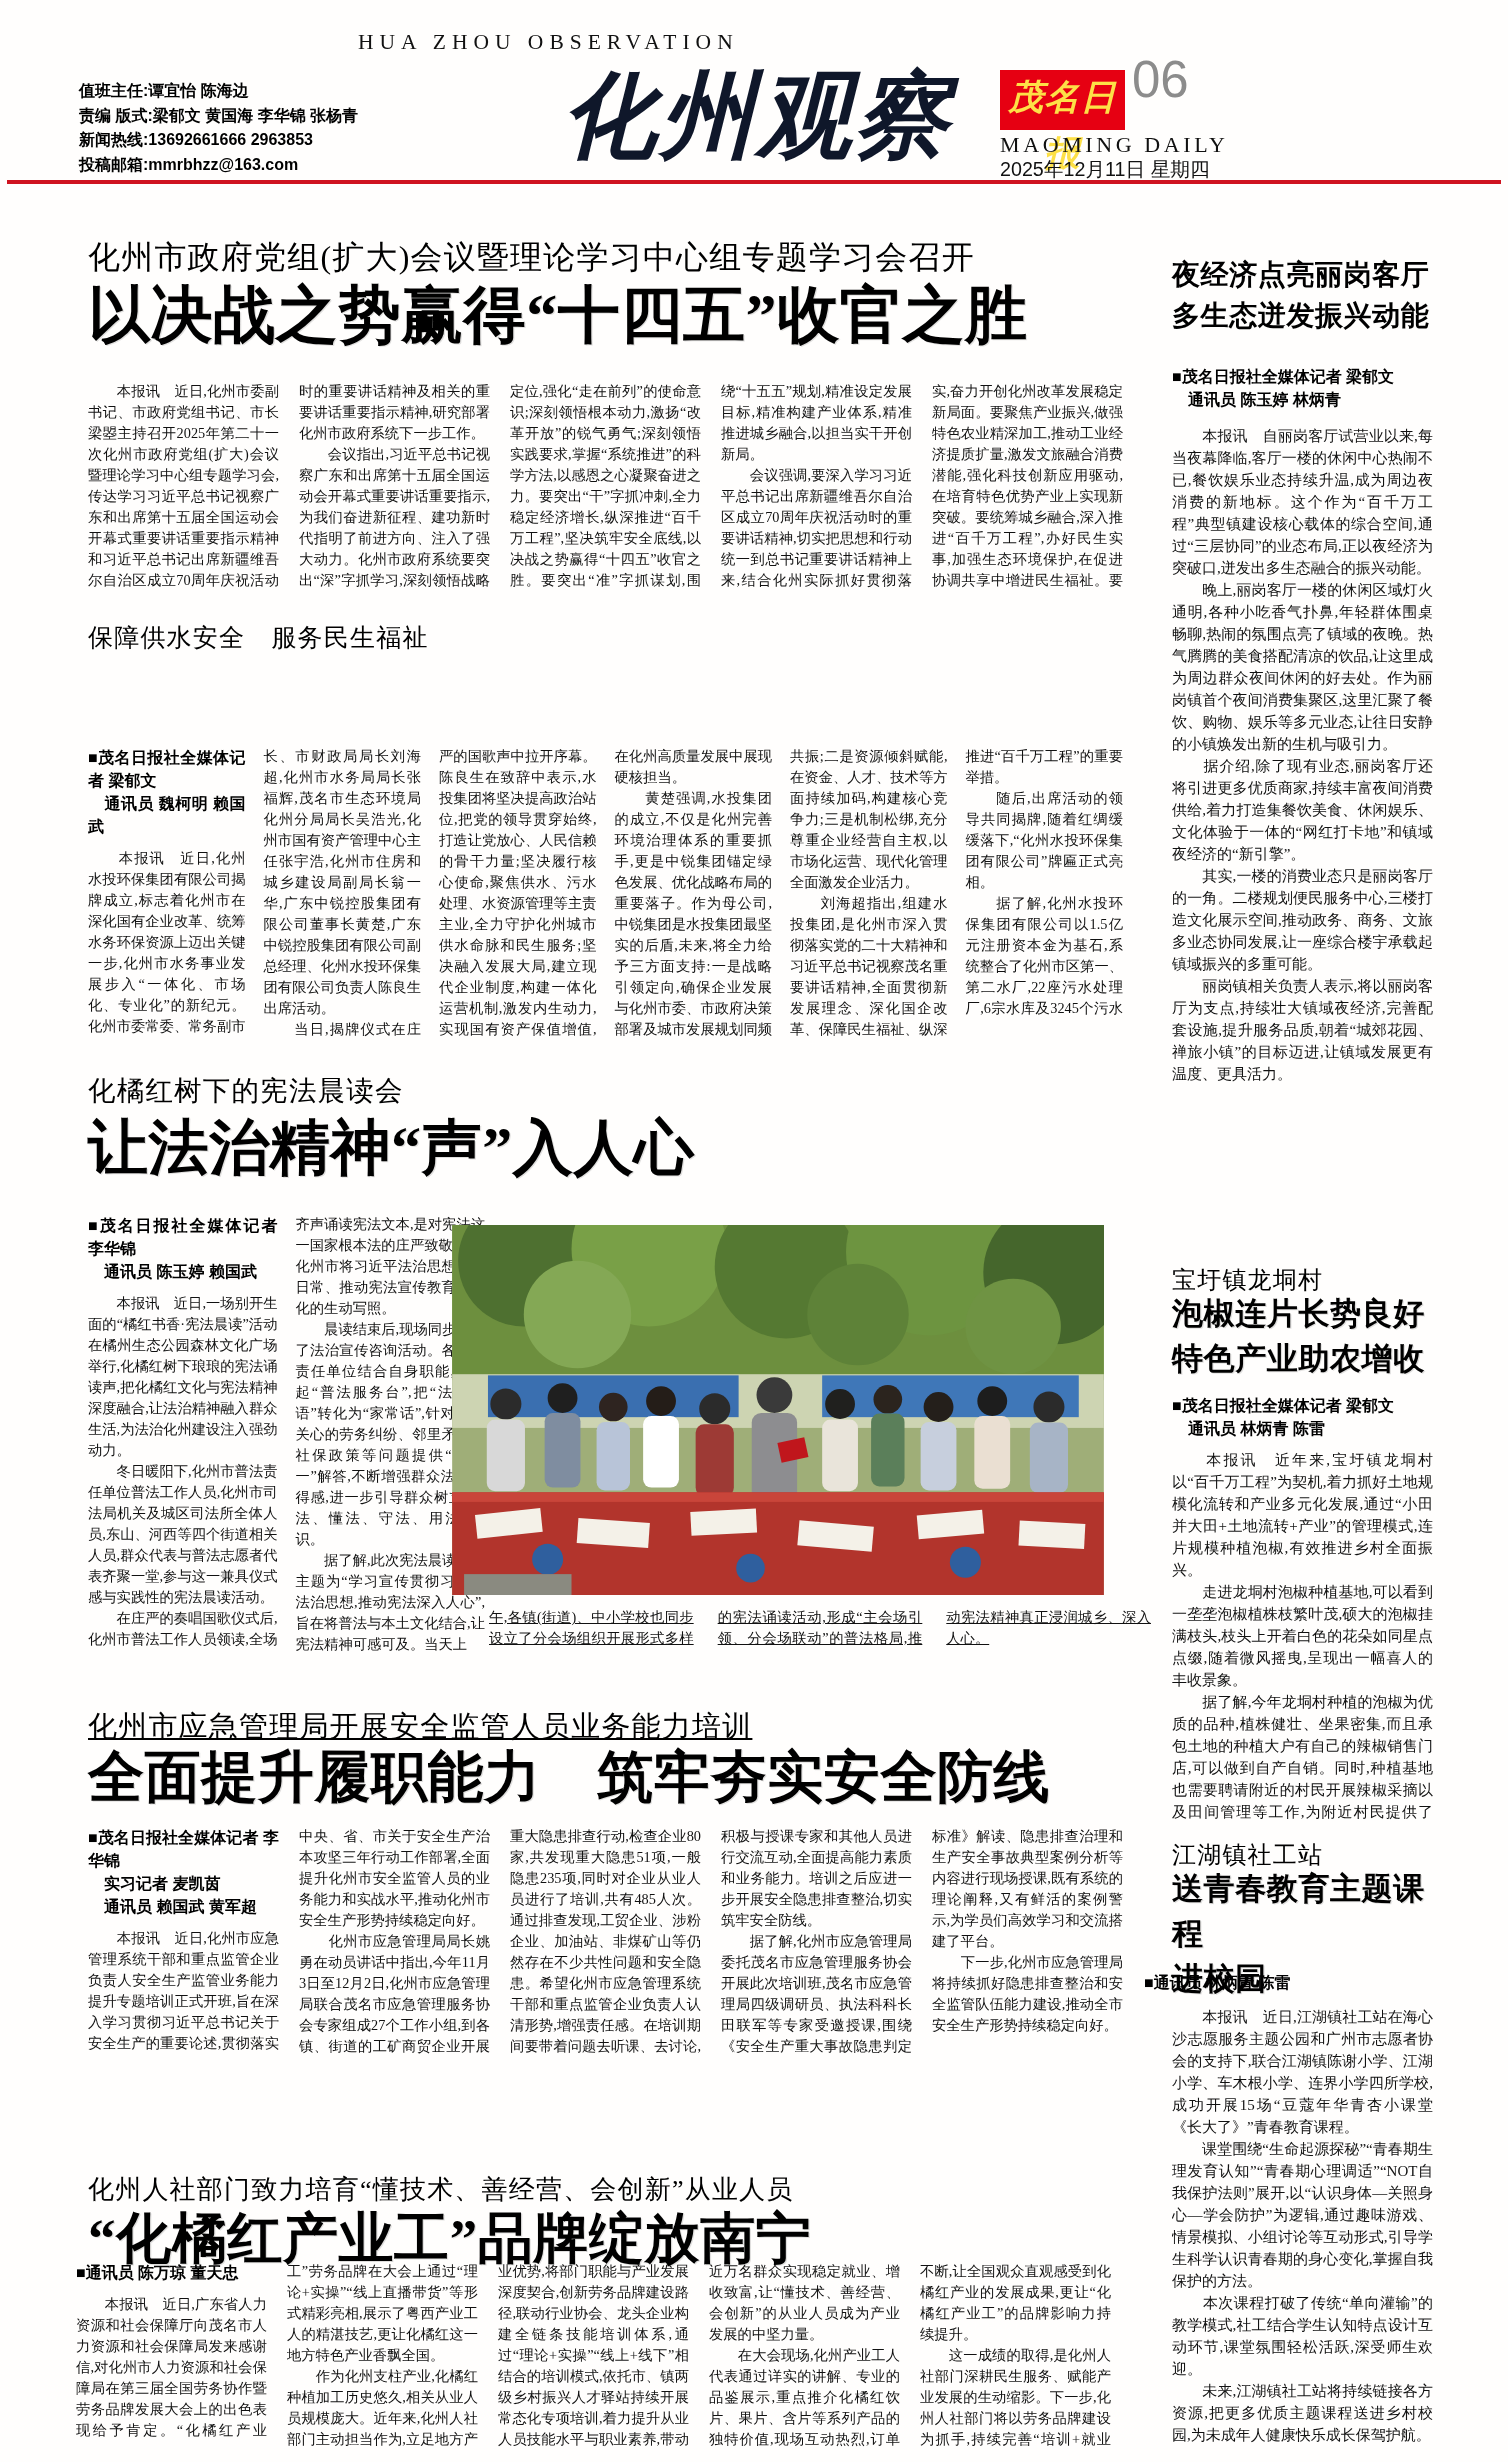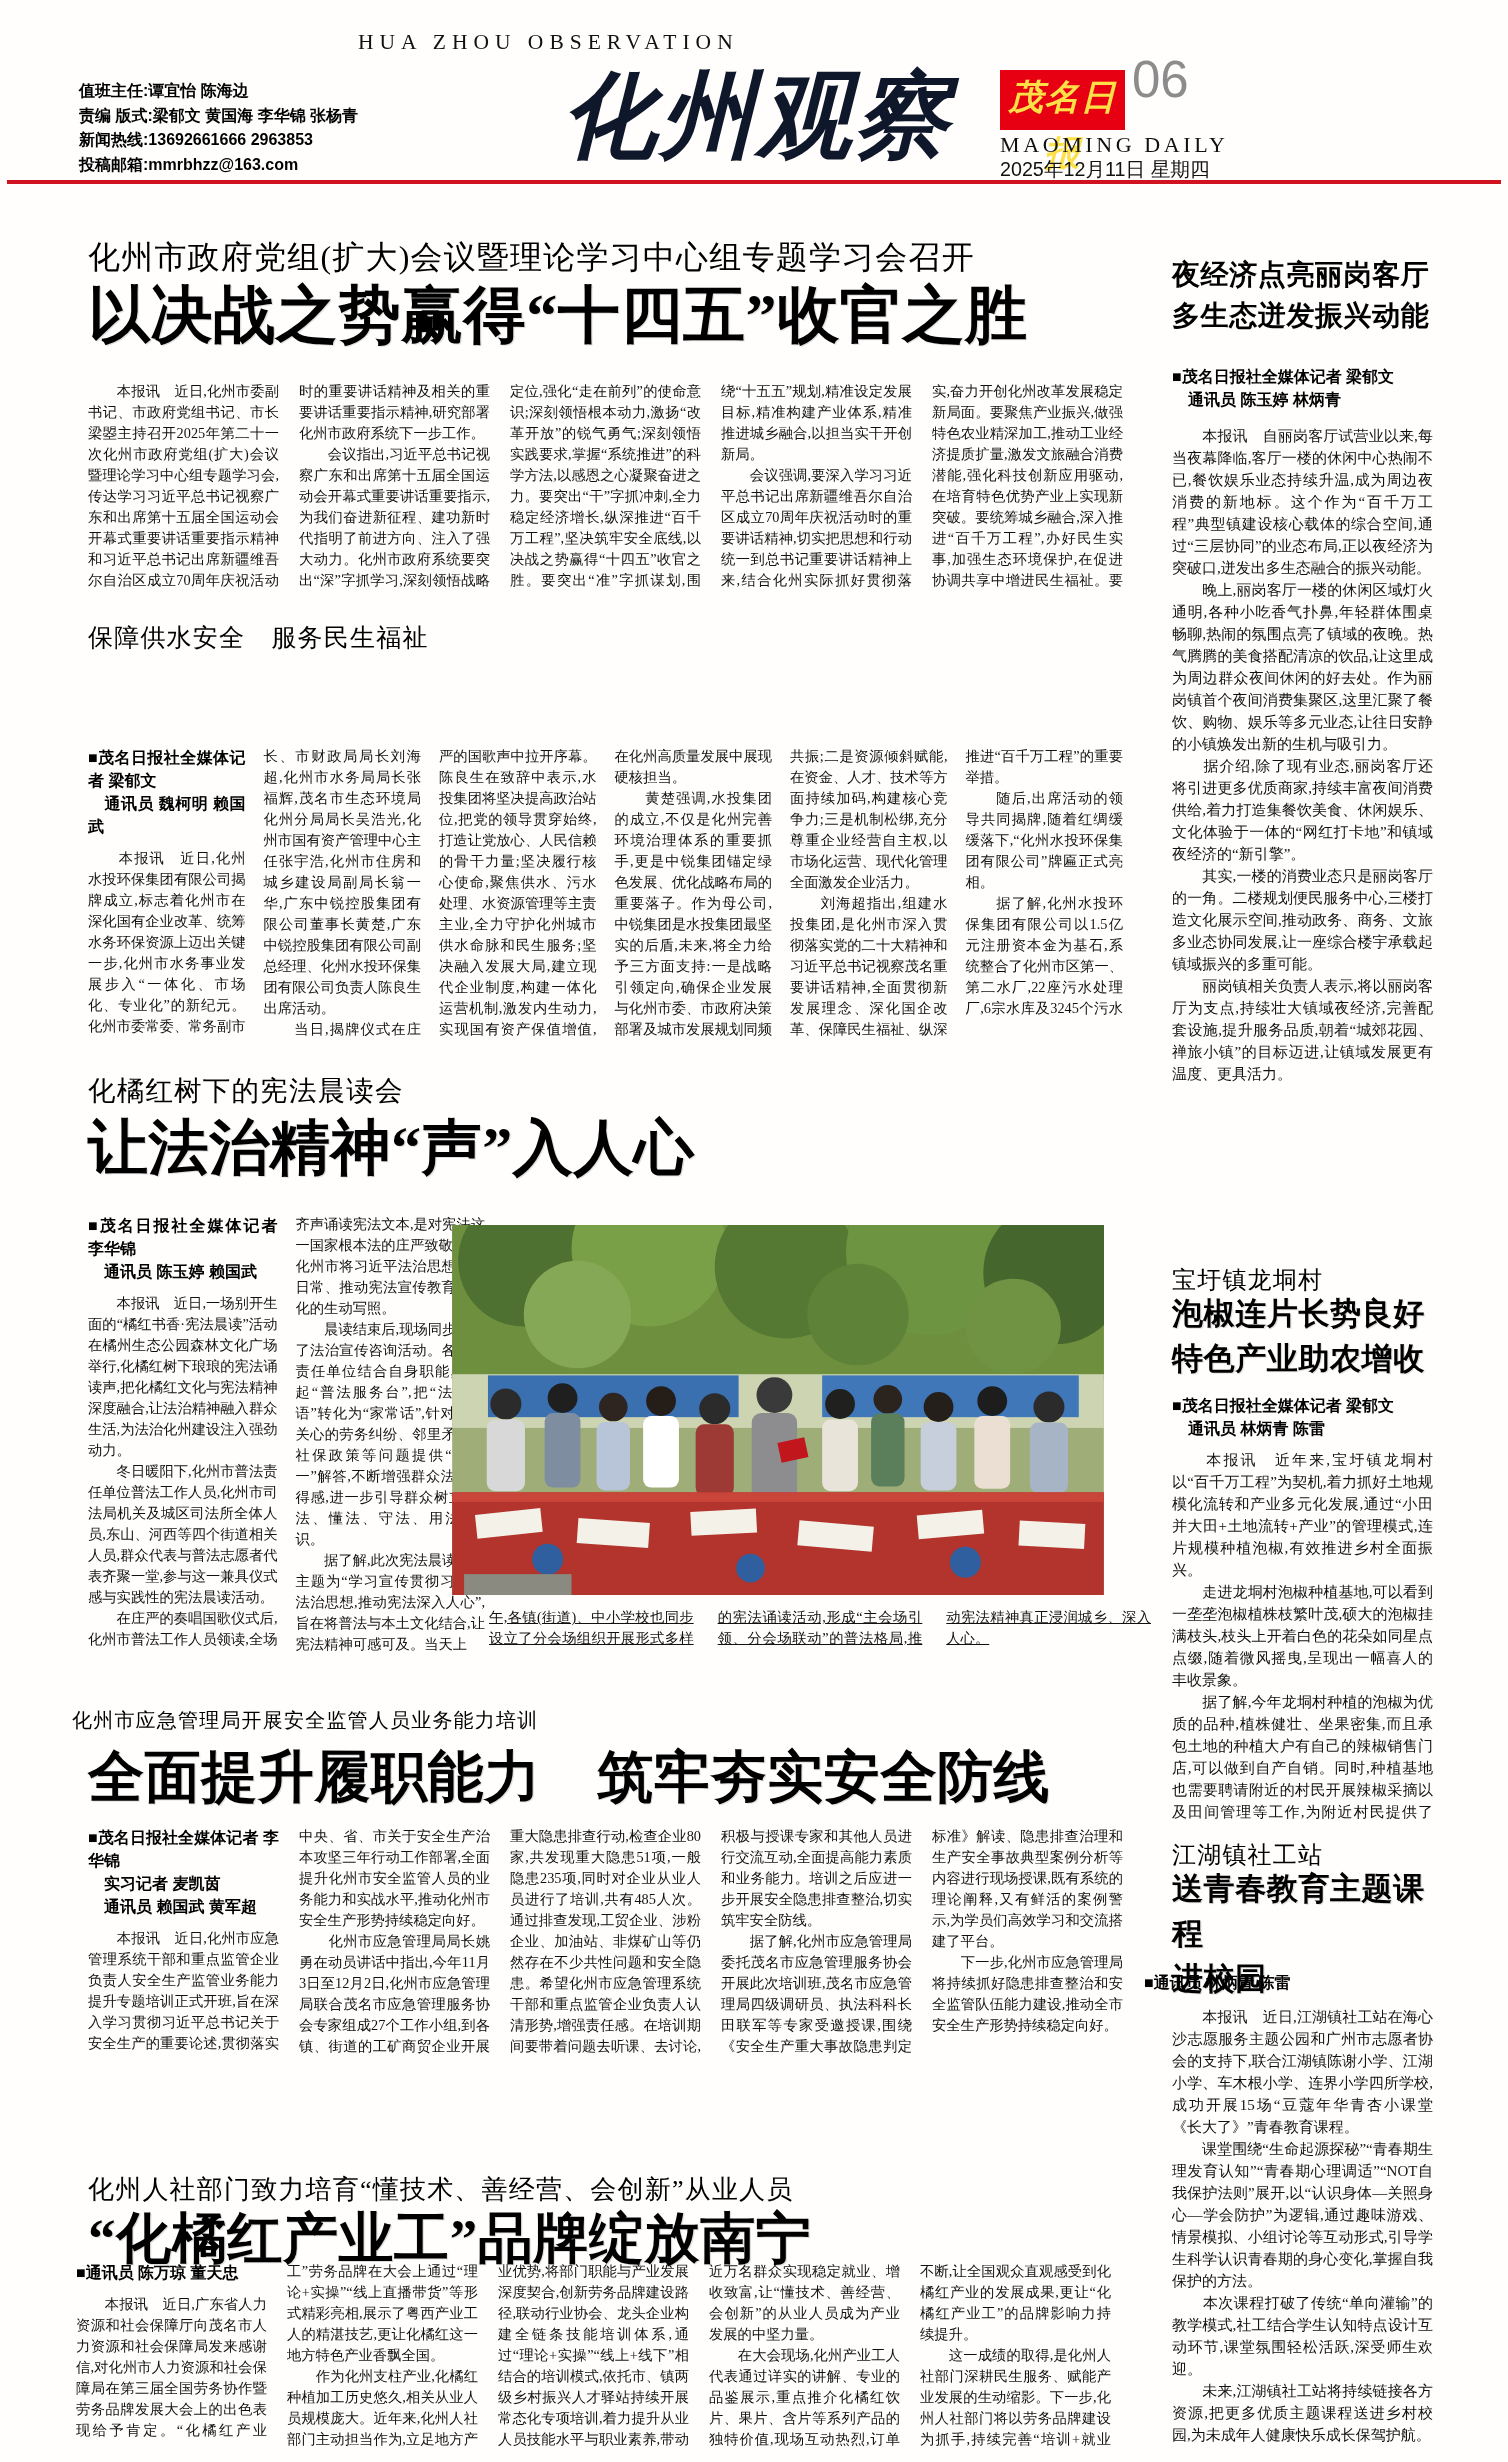--- a/index.html
+++ b/index.html
@@ -161,21 +161,21 @@
   <div class="abs kicker" style="left:1172px;top:1264px;font-size:24px;">宝圩镇龙垌村</div>
   <div class="abs headline pre" style="left:1172px;top:1292px;width:261px;font-size:31px;line-height:1.45;">泡椒连片长势良好
 特色产业助农增收</div>
   <div class="abs byline pre" style="left:1172px;top:1394px;width:261px;">■茂名日报社全媒体记者 梁郁文
 　通讯员 林炳青 陈雷</div>
   <div class="abs sidebody pre" style="left:1172px;top:1449px;width:261px;height:375px;">　　本报讯　近年来,宝圩镇龙垌村以“百千万工程”为契机,着力抓好土地规模化流转和产业多元化发展,通过“小田并大田+土地流转+产业”的管理模式,连片规模种植泡椒,有效推进乡村全面振兴。
 　　走进龙垌村泡椒种植基地,可以看到一垄垄泡椒植株枝繁叶茂,硕大的泡椒挂满枝头,枝头上开着白色的花朵如同星点点缀,随着微风摇曳,呈现出一幅喜人的丰收景象。
 　　据了解,今年龙垌村种植的泡椒为优质的品种,植株健壮、坐果密集,而且承包土地的种植大户有自己的辣椒销售门店,可以做到自产自销。同时,种植基地也需要聘请附近的村民开展辣椒采摘以及田间管理等工作,为附近村民提供了在“家门口”就业增收的机会。
 　　接下来,宝圩镇将继续盘活撂荒土地资源,因地制宜发展特色种植产业,带动更多群众增收致富,绘就乡村振兴新图景。</div>
 
-  <div class="abs ctr kicker" style="left:72px;top:1707px;width:1035px;font-size:20px;">化州市应急管理局开展安全监管人员业务能力培训</div>
+  <div class="abs ctr kicker" style="left:88px;top:1707px;width:1035px;font-size:29px;text-decoration:underline;">化州市应急管理局开展安全监管人员业务能力培训</div>
   <div class="abs ctr headline" style="left:88px;top:1740px;width:1035px;font-size:56px;">全面提升履职能力　筑牢夯实安全防线</div>
   <div class="abs bodytext cols5" style="left:88px;top:1826px;width:1035px;height:300px;">
     <div class="byline pre bl-in">■茂名日报社全媒体记者 李华锦
 　实习记者 麦凯茵
 　通讯员 赖国武 黄军超</div>
     <div class="pre">　　本报讯　近日,化州市应急管理系统干部和重点监管企业负责人安全生产监管业务能力提升专题培训正式开班,旨在深入学习贯彻习近平总书记关于安全生产的重要论述,贯彻落实中央、省、市关于安全生产治本攻坚三年行动工作部署,全面提升化州市安全监管人员的业务能力和实战水平,推动化州市安全生产形势持续稳定向好。
 　　化州市应急管理局局长姚勇在动员讲话中指出,今年11月3日至12月2日,化州市应急管理局联合茂名市应急管理服务协会专家组成27个工作小组,到各镇、街道的工矿商贸企业开展重大隐患排查行动,检查企业80家,共发现重大隐患51项,一般隐患235项,同时对企业从业人员进行了培训,共有485人次。通过排查发现,工贸企业、涉粉企业、加油站、非煤矿山等仍然存在不少共性问题和安全隐患。希望化州市应急管理系统干部和重点监管企业负责人认清形势,增强责任感。在培训期间要带着问题去听课、去讨论,积极与授课专家和其他人员进行交流互动,全面提高能力素质和业务能力。培训之后应进一步开展安全隐患排查整治,切实筑牢安全防线。
 　　据了解,化州市应急管理局委托茂名市应急管理服务协会开展此次培训班,茂名市应急管理局四级调研员、执法科科长田联军等专家受邀授课,围绕《安全生产重大事故隐患判定标准》解读、隐患排查治理和生产安全事故典型案例分析等内容进行现场授课,既有系统的理论阐释,又有鲜活的案例警示,为学员们高效学习和交流搭建了平台。
 　　下一步,化州市应急管理局将持续抓好隐患排查整治和安全监管队伍能力建设,推动全市安全生产形势持续稳定向好。</div>
   </div>

